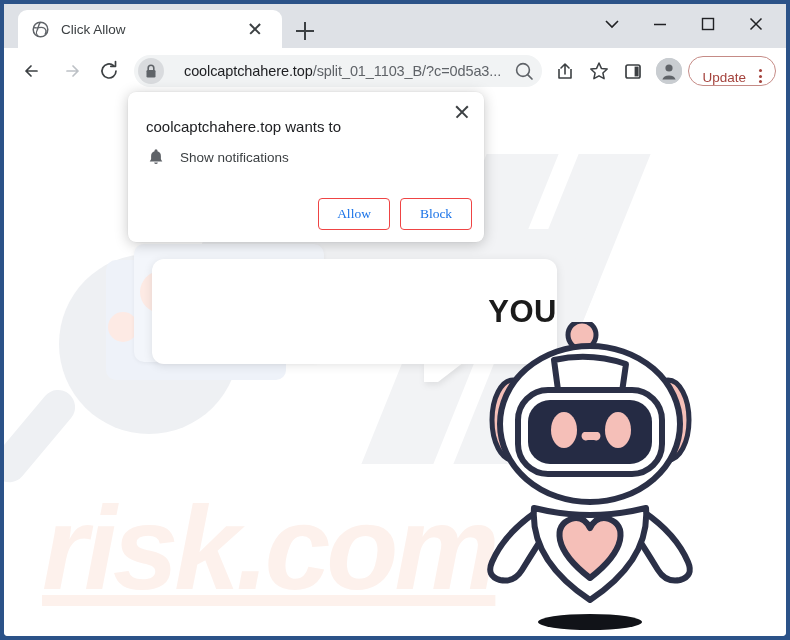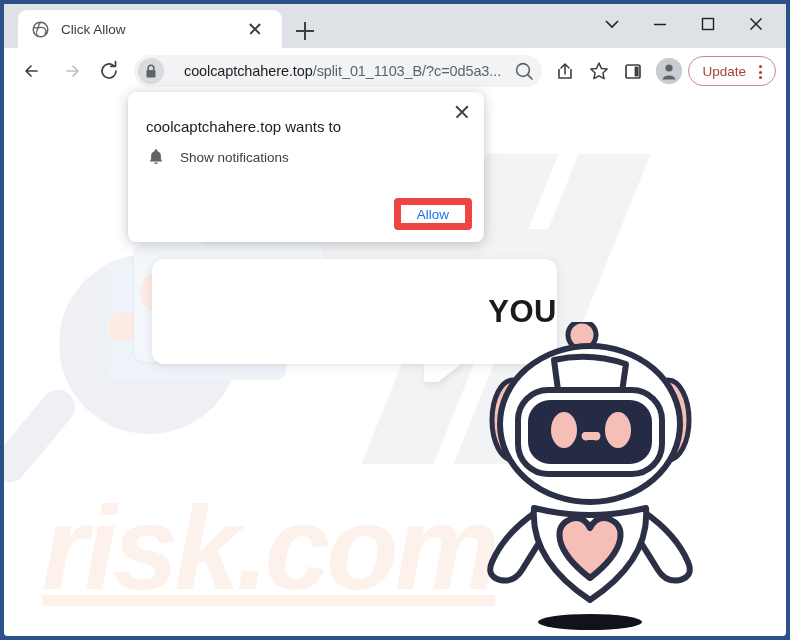--- a/index.html
+++ b/index.html
@@ -125,21 +125,21 @@
   #profile-avatar {
     width: 26px; height: 26px; flex: 0 0 26px;
     border-radius: 50%; background: #c9cdd1;
     margin: 0 6px 0 4px;
     position: relative; cursor: pointer;
   }
   #update-button {
     flex: 0 0 auto; height: 30px;
     border: 1px solid #c58b86;
     border-radius: 15px;
-    display: flex; align-items: center;
+    display: flex; align-items: flex-end;
     padding: 0 6px 0 13px;
     margin-right: 10px;
     cursor: pointer;
   }
   #update-label {
     font-size: 13.5px; color: #a4423c;
     white-space: nowrap;
   }
   #update-dots {
     width: 18px; height: 20px; position: relative; margin-left: 5px;
@@ -275,26 +275,26 @@
   #dialog-perm-label {
     font-size: 13.5px; color: #3c4043;
     margin-left: 14px;
   }
   #dialog-actions {
     position: absolute; right: 12px; bottom: 12px;
     display: flex; gap: 10px;
   }
   .dlg-btn {
     min-width: 72px; height: 32px;
-    border: 7px solid #ef4444;
+    border: 1px solid #ef4444;
     border-radius: 4px;
     background: #ffffff;
     color: #1a73e8;
     font-size: 13.5px;
-    font-family: Liberation Sans, sans-serif;
+    font-family: Liberation Serif, serif;
     cursor: pointer;
     padding: 0 16px;
   }
 </style>
 </head>
 <body>
 
 <div id="browser-window">
   <div id="window-inner">
 
@@ -470,17 +470,18 @@
           <svg width="20" height="20" viewBox="0 0 20 20">
             <path d="M10 2.2 a1.5 1.5 0 0 1 1.5 1.5 v0.6 a4.8 4.8 0 0 1 3.4 4.6 v3.4 l1.4 2.3 H3.7 l1.4 -2.3 V8.9 a4.8 4.8 0 0 1 3.4 -4.6 V3.7 A1.5 1.5 0 0 1 10 2.2 Z" fill="#5f6368"></path>
             <path d="M8.1 15.6 a1.95 1.95 0 0 0 3.8 0 Z" fill="#5f6368"></path>
           </svg>
         </span>
         <span id="dialog-perm-label">Show notifications</span>
       </div>
       <div id="dialog-title">coolcaptchahere.top wants to</div>
       <div id="dialog-actions">
         <button class="dlg-btn">Allow</button>
+        <button class="dlg-btn">Block</button>
       </div>
     </div>
 
   </div>
 </div>
 
 </body></html>

